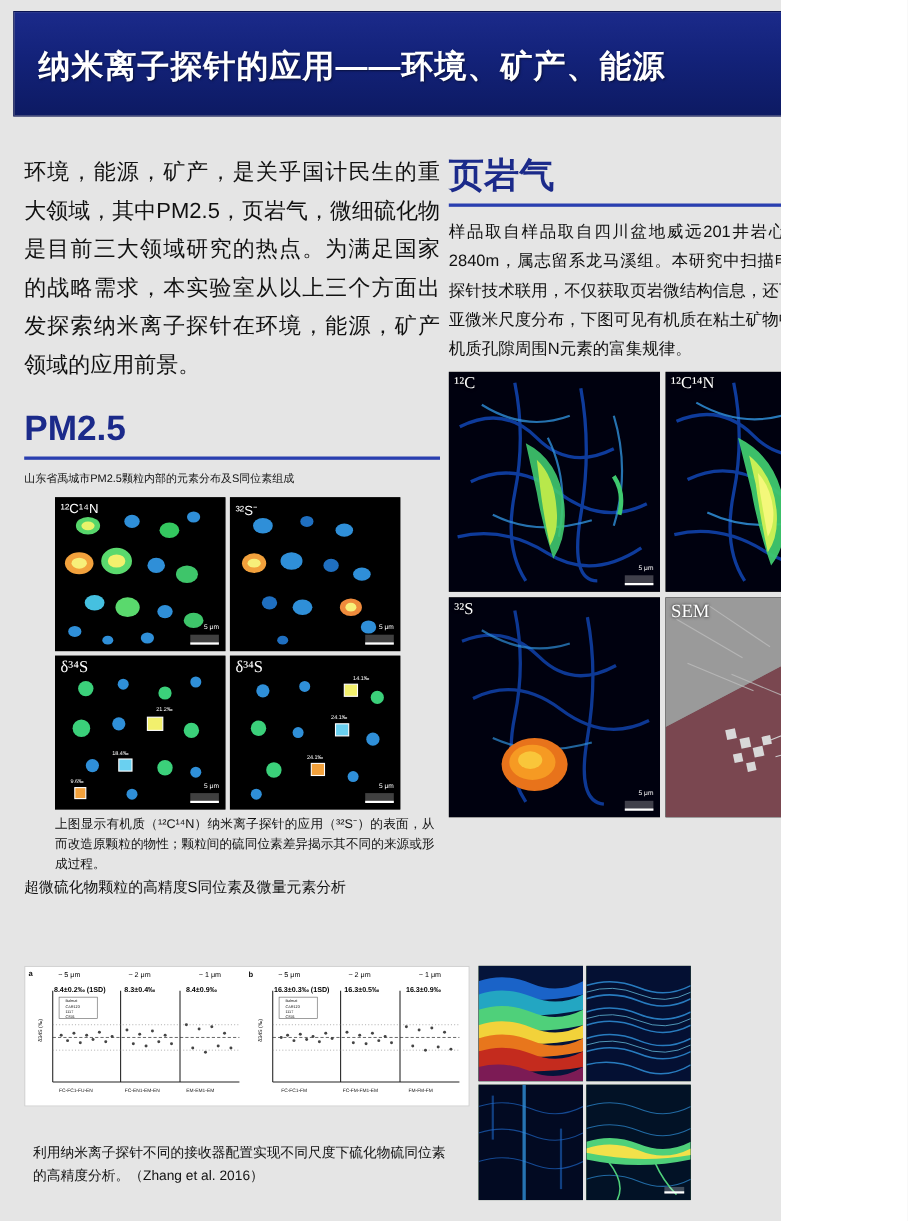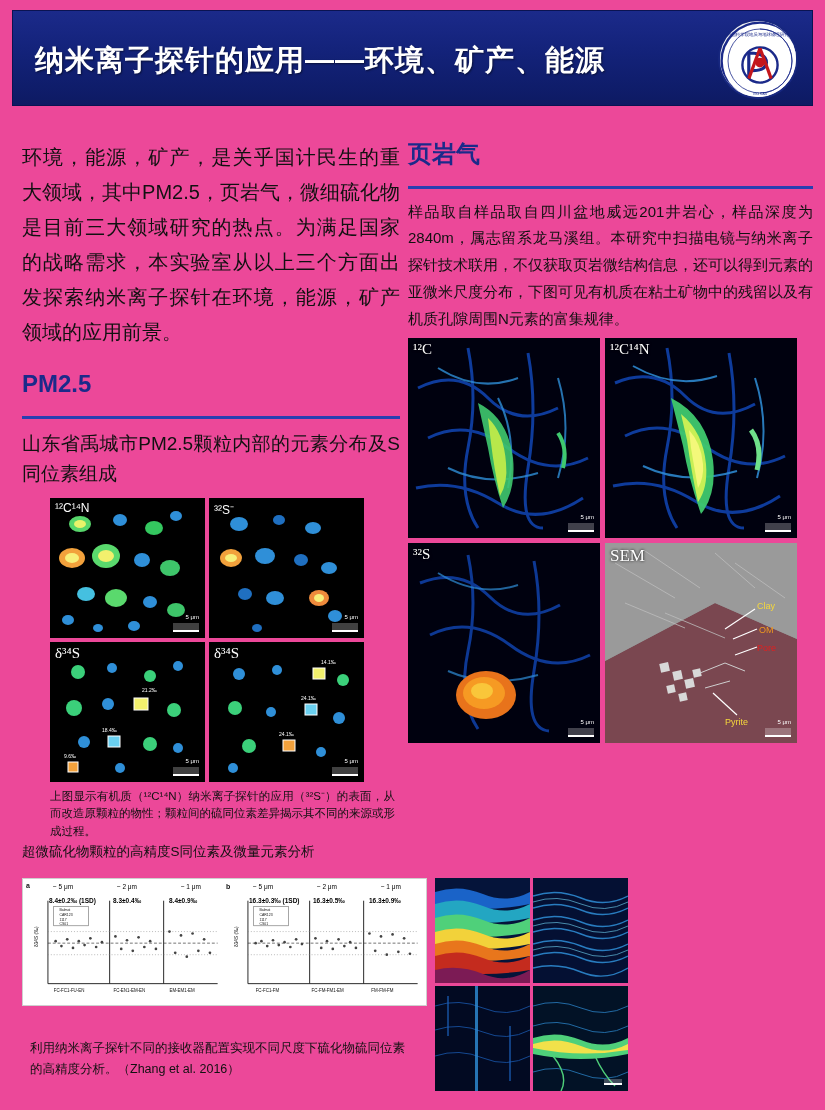--- a/index.html
+++ b/index.html
@@ -4,22 +4,22 @@
 <style>
   * { box-sizing: border-box; }
   html, body {
     margin: 0; padding: 0;
     width: 825px; height: 1110px;
     background: #ffffff;
     font-family: "Liberation Sans", sans-serif;
   }
   .page {
     position: relative;
-    width: 825px; height: 1110px;
-    background: #ec4899;
+    width: 710px; height: 1110px;
+    background: #e5e5e5;
     overflow: hidden;
     text-decoration: underline;
   }
 
   
   .banner {
     position: absolute;
     left: 12px; top: 10px;
     width: 801px; height: 96px;
     background: linear-gradient(180deg, #1b2a8a 0%, #132279 45%, #0d1a63 100%);
@@ -60,31 +60,31 @@
   .intro {
     font-size: 20px;
     line-height: 1.75;
     color: #111;
     text-align: justify;
   }
 
   
   .sec-head {
     color: #1b2a8a;
-    font-size: 24px;
+    font-size: 32px;
     font-weight: bold;
-    padding-bottom: 17px;
+    padding-bottom: 7px;
     border-bottom: 3px solid #2a3fb0;
     margin: 20px 0 10px 0;
     line-height: 1.2;
   }
   .sec-head.small-gap { margin-top: 14px; }
 
   .caption {
-    font-size: 19px;
+    font-size: 10px;
     line-height: 1.6;
     color: #111;
     text-align: justify;
   }
   .caption-sm {
     font-size: 11.5px;
     line-height: 1.55;
     color: #111;
     text-align: justify;
   }

